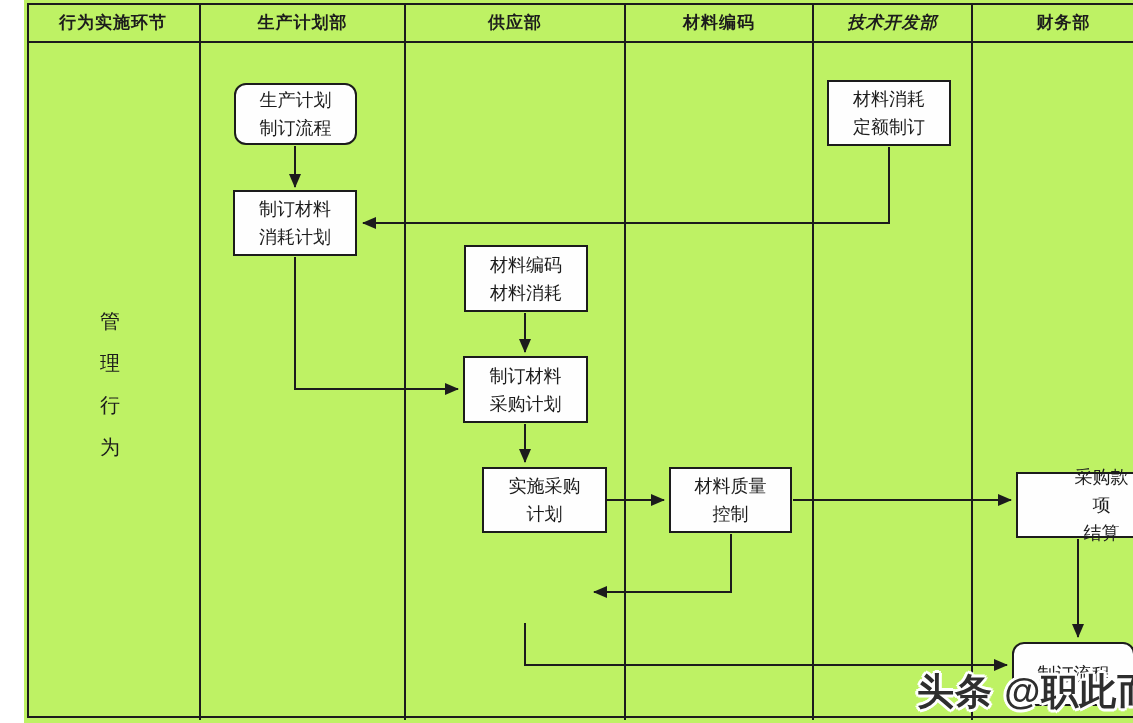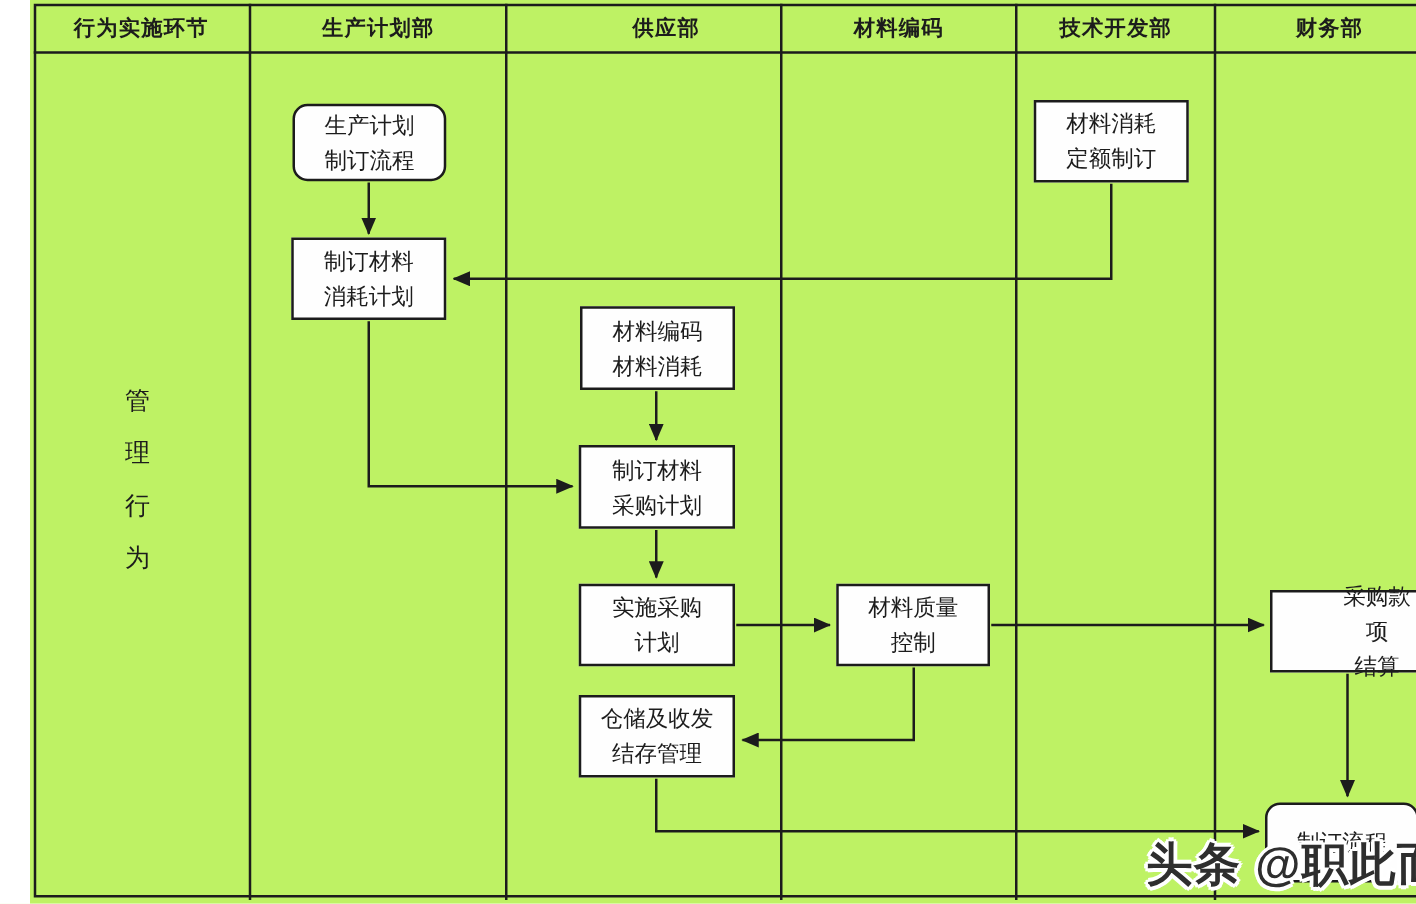--- a/index.html
+++ b/index.html
@@ -105,23 +105,23 @@
   <div class="vline" style="left:175px;"></div>
   <div class="vline" style="left:380px;"></div>
   <div class="vline" style="left:600px;"></div>
   <div class="vline" style="left:788px;"></div>
   <div class="vline" style="left:947px;"></div>
 
   <div class="hsep"></div>
 
   <div class="lane-label" style="left:3px;   width:172px;">行为实施环节</div>
   <div class="lane-label" style="left:177px; width:203px;">生产计划部</div>
-  <div class="lane-label" style="left:400px; width:218px;border-radius:18px;">供应部</div>
+  <div class="lane-label" style="left:382px; width:218px;border-radius:18px;">供应部</div>
   <div class="lane-label" style="left:602px; width:186px;">材料编码</div>
-  <div class="lane-label" style="left:790px; width:157px;">技术开发部</div>
+  <div class="lane-label" style="left:790px; width:157px;font-style:italic;">技术开发部</div>
   <div class="lane-label" style="left:949px; width:181px;text-align:right;">财务部</div>
 
   <div class="side-label">管
 理
 行
 为</div>
 
   <svg class="edges" width="1133" height="723" viewBox="0 0 1133 723">
     <defs>
       <marker id="arr" markerUnits="userSpaceOnUse" markerWidth="14" markerHeight="12" refX="13" refY="6" orient="auto">
@@ -145,25 +145,23 @@
   <div class="node rounded" style="left:210px; top:83px;  width:123px; height:62px;">生产计划
 制订流程</div>
   <div class="node" style="left:209px; top:190px; width:124px; height:66px;">制订材料
 消耗计划</div>
   <div class="node" style="left:803px; top:80px;  width:124px; height:66px;">材料消耗
 定额制订</div>
   <div class="node" style="left:440px; top:245px; width:124px; height:67px;">材料编码
 材料消耗</div>
   <div class="node" style="left:439px; top:356px; width:125px; height:67px;">制订材料
 采购计划</div>
-  <div class="node" style="left:439px; top:467px; width:125px; height:66px;">实施采购
+  <div class="node" style="left:458px; top:467px; width:125px; height:66px;">实施采购
 计划</div>
   <div class="node" style="left:645px; top:467px; width:123px; height:66px;">材料质量
 控制</div>
   <div class="node" style="left:992px; top:472px; width:123px; height:66px;padding-left:48px;">采购款项
 结算</div>
-  <div class="node" style="left:439px; top:556px; width:125px; height:66px;">仓储及收发
-结存管理</div>
   <div class="node rounded" style="left:988px; top:642px; width:123px; height:64px;">制订流程</div>
 
   <div class="watermark">头条 @职此而已</div>
 
 </div>
 
 </body></html>

